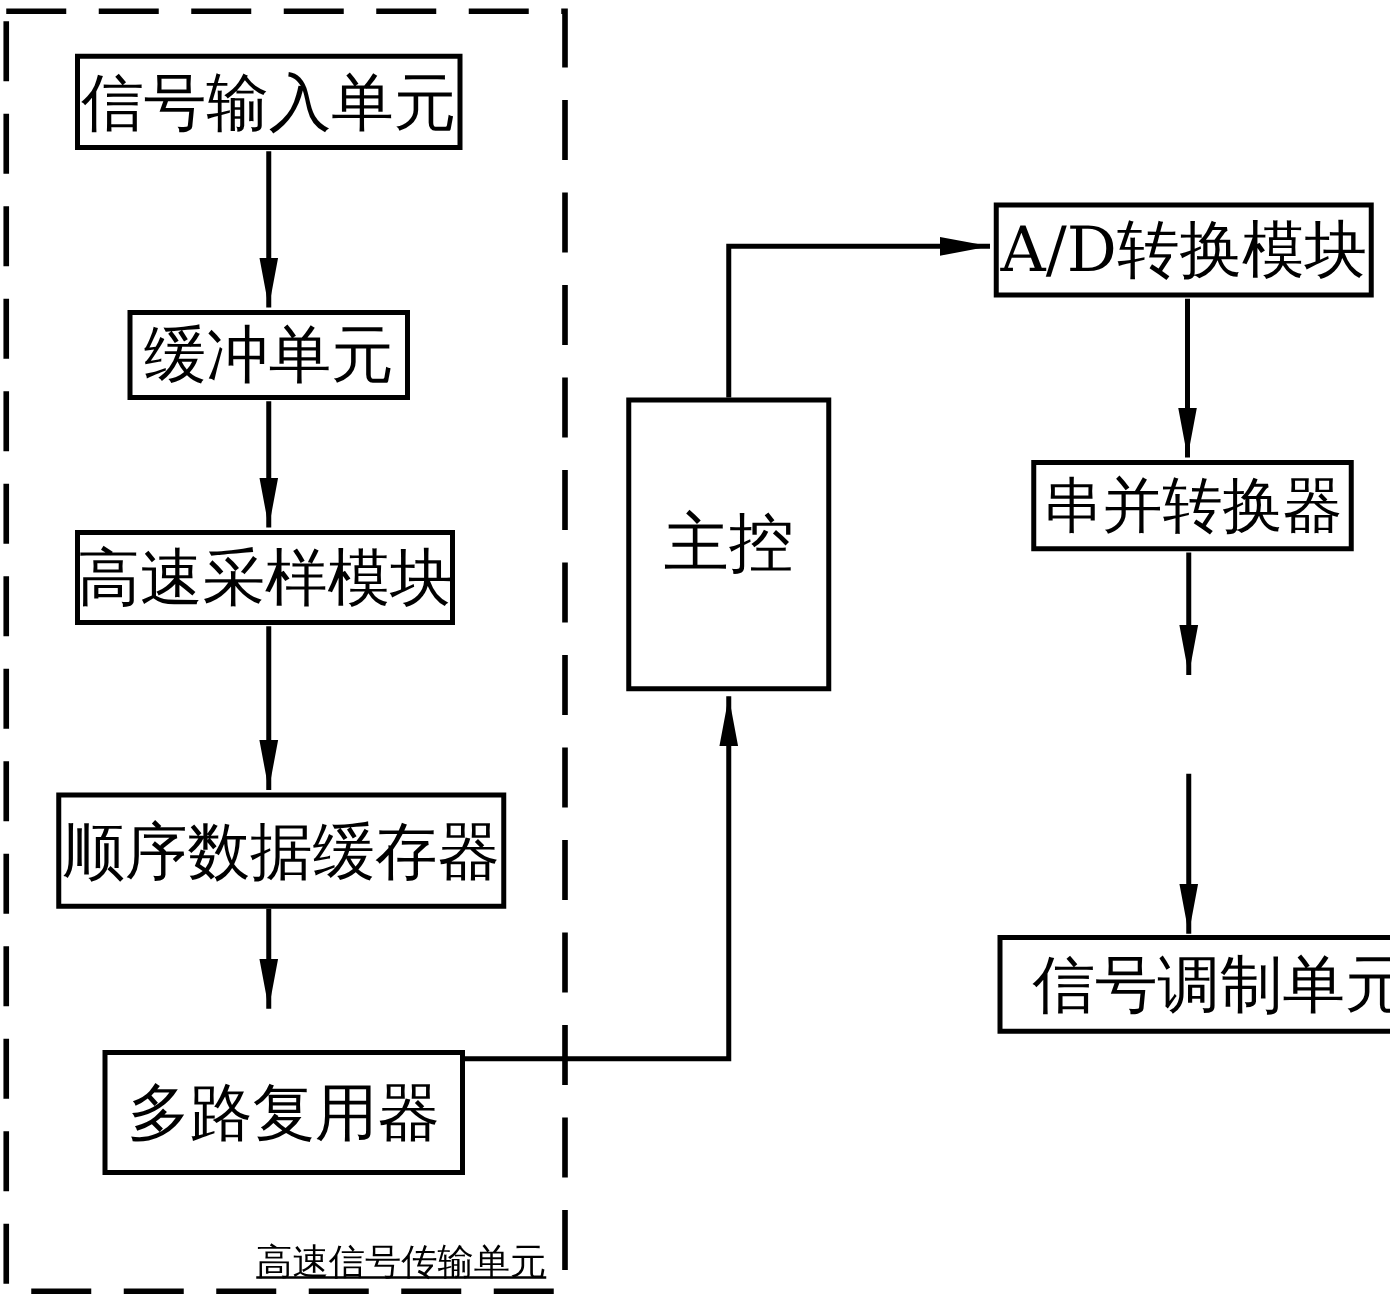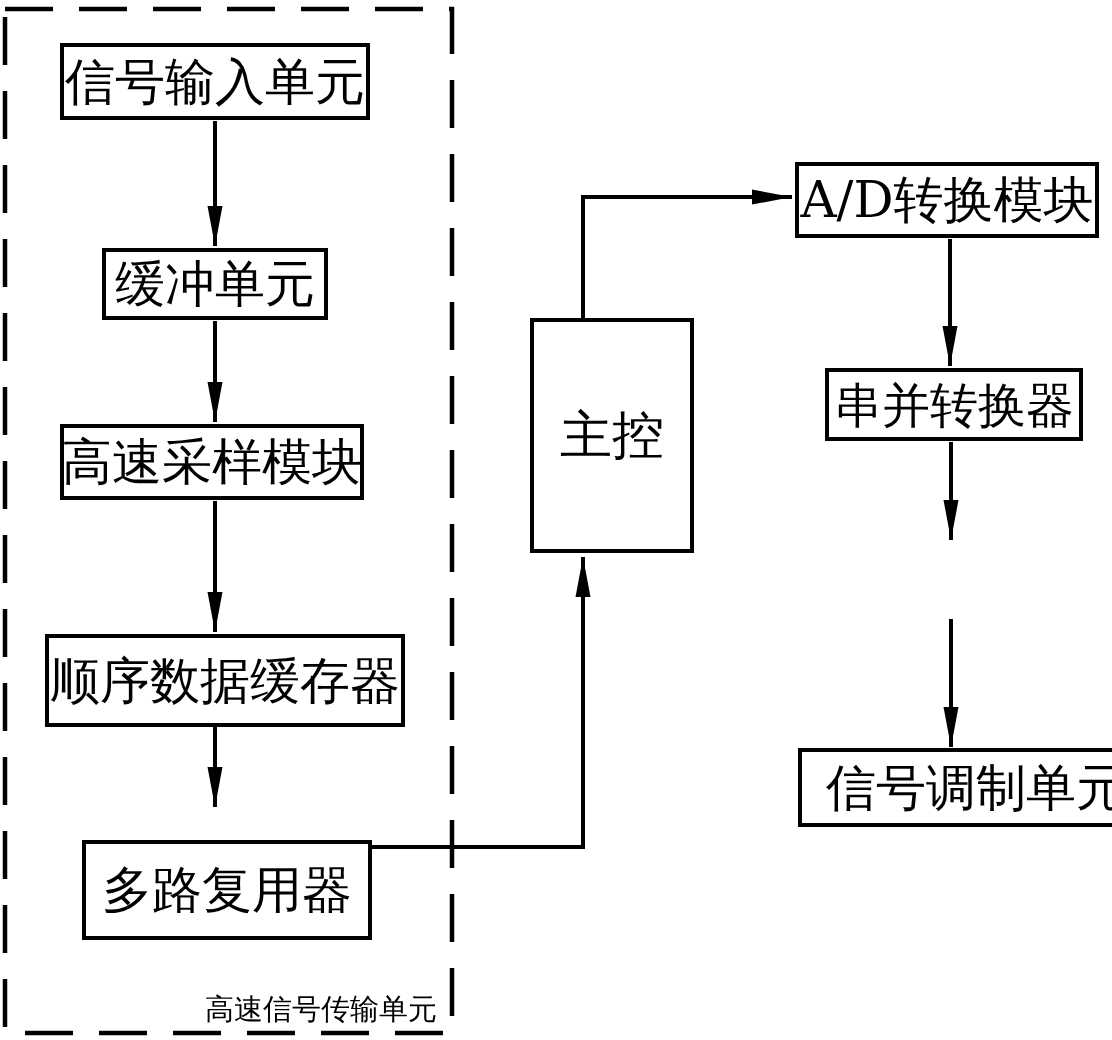--- a/index.html
+++ b/index.html
@@ -30,30 +30,30 @@
     line-height: 1;
     white-space: nowrap;
   }
   .node .lbl { display: block; }
   .node-serial { font-size: 48px; }
   .node-main-control {
     flex-direction: column;
     font-size: 52px;
     line-height: 1.22;
     white-space: normal;
-    margin-left: 29px;
   }
   .group-label {
     position: absolute;
     left: 205px;
     top: 995px;
     font-size: 29px;
     line-height: 1;
     white-space: nowrap;
     font-family: "DejaVu Serif", "Liberation Serif", serif;
+    text-decoration: underline;
   }
 </style>
 </head>
 <body>
 
 <div class="stage">
 
   <svg class="wires" viewBox="0 0 1112 1040" xmlns="http://www.w3.org/2000/svg">
     <defs>
       <marker id="ah" markerUnits="userSpaceOnUse" markerWidth="42" markerHeight="20" refX="40" refY="10" orient="auto">

